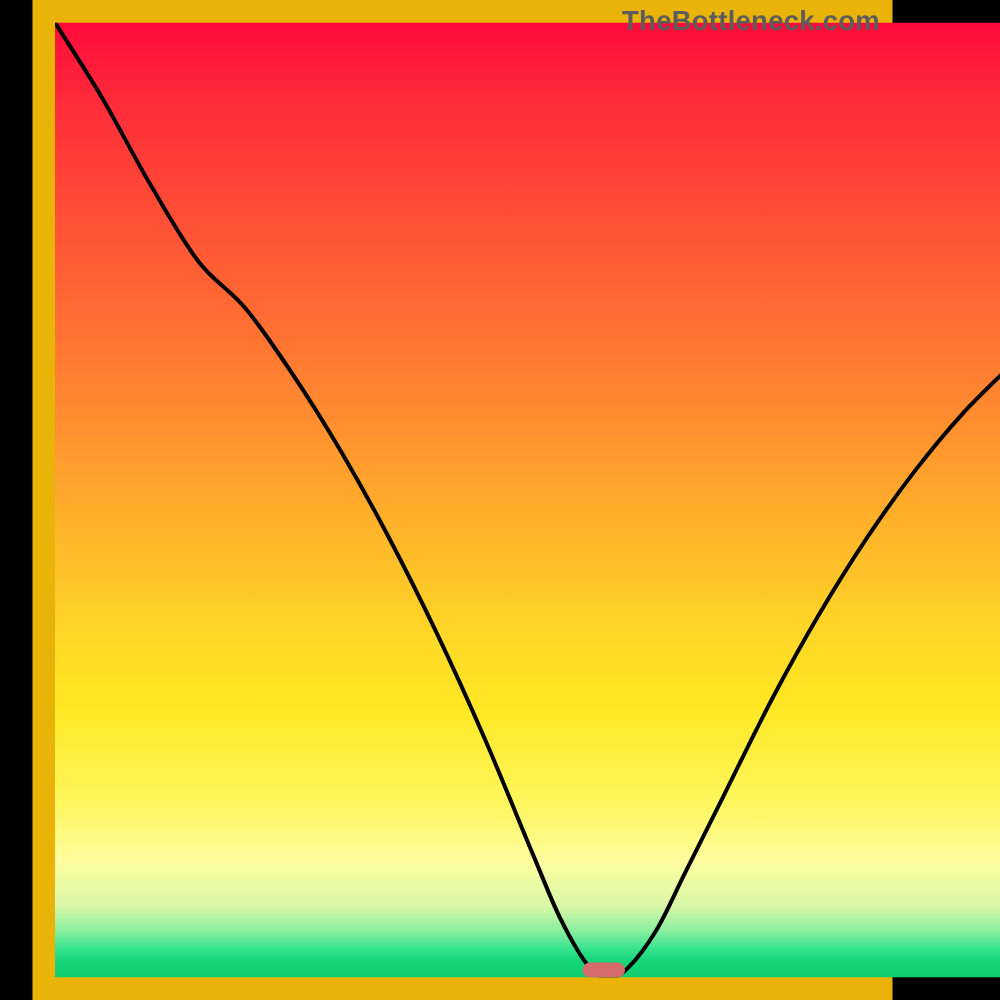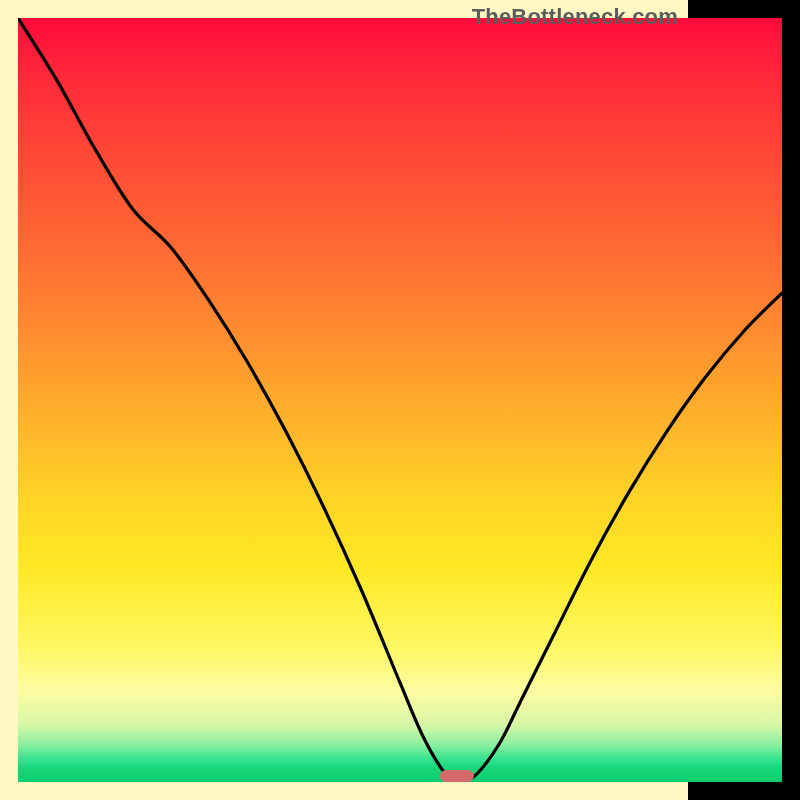--- a/index.html
+++ b/index.html
@@ -8,21 +8,22 @@
     width: 800px;
     height: 800px;
     background: #000;
     overflow: hidden;
     font-family: Arial, Helvetica, sans-serif;
   }
   .frame {
     position: relative;
     width: 688px;
     height: 800px;
-    background: #fef9c3;
+    background: #eab308;
+    margin-left: 26px;
   }
   .watermark {
     position: absolute;
     top: 4px;
     right: 10px;
     color: #5c5c5c;
     font-size: 22px;
     font-weight: 600;
     letter-spacing: 0.2px;
     z-index: 30;

